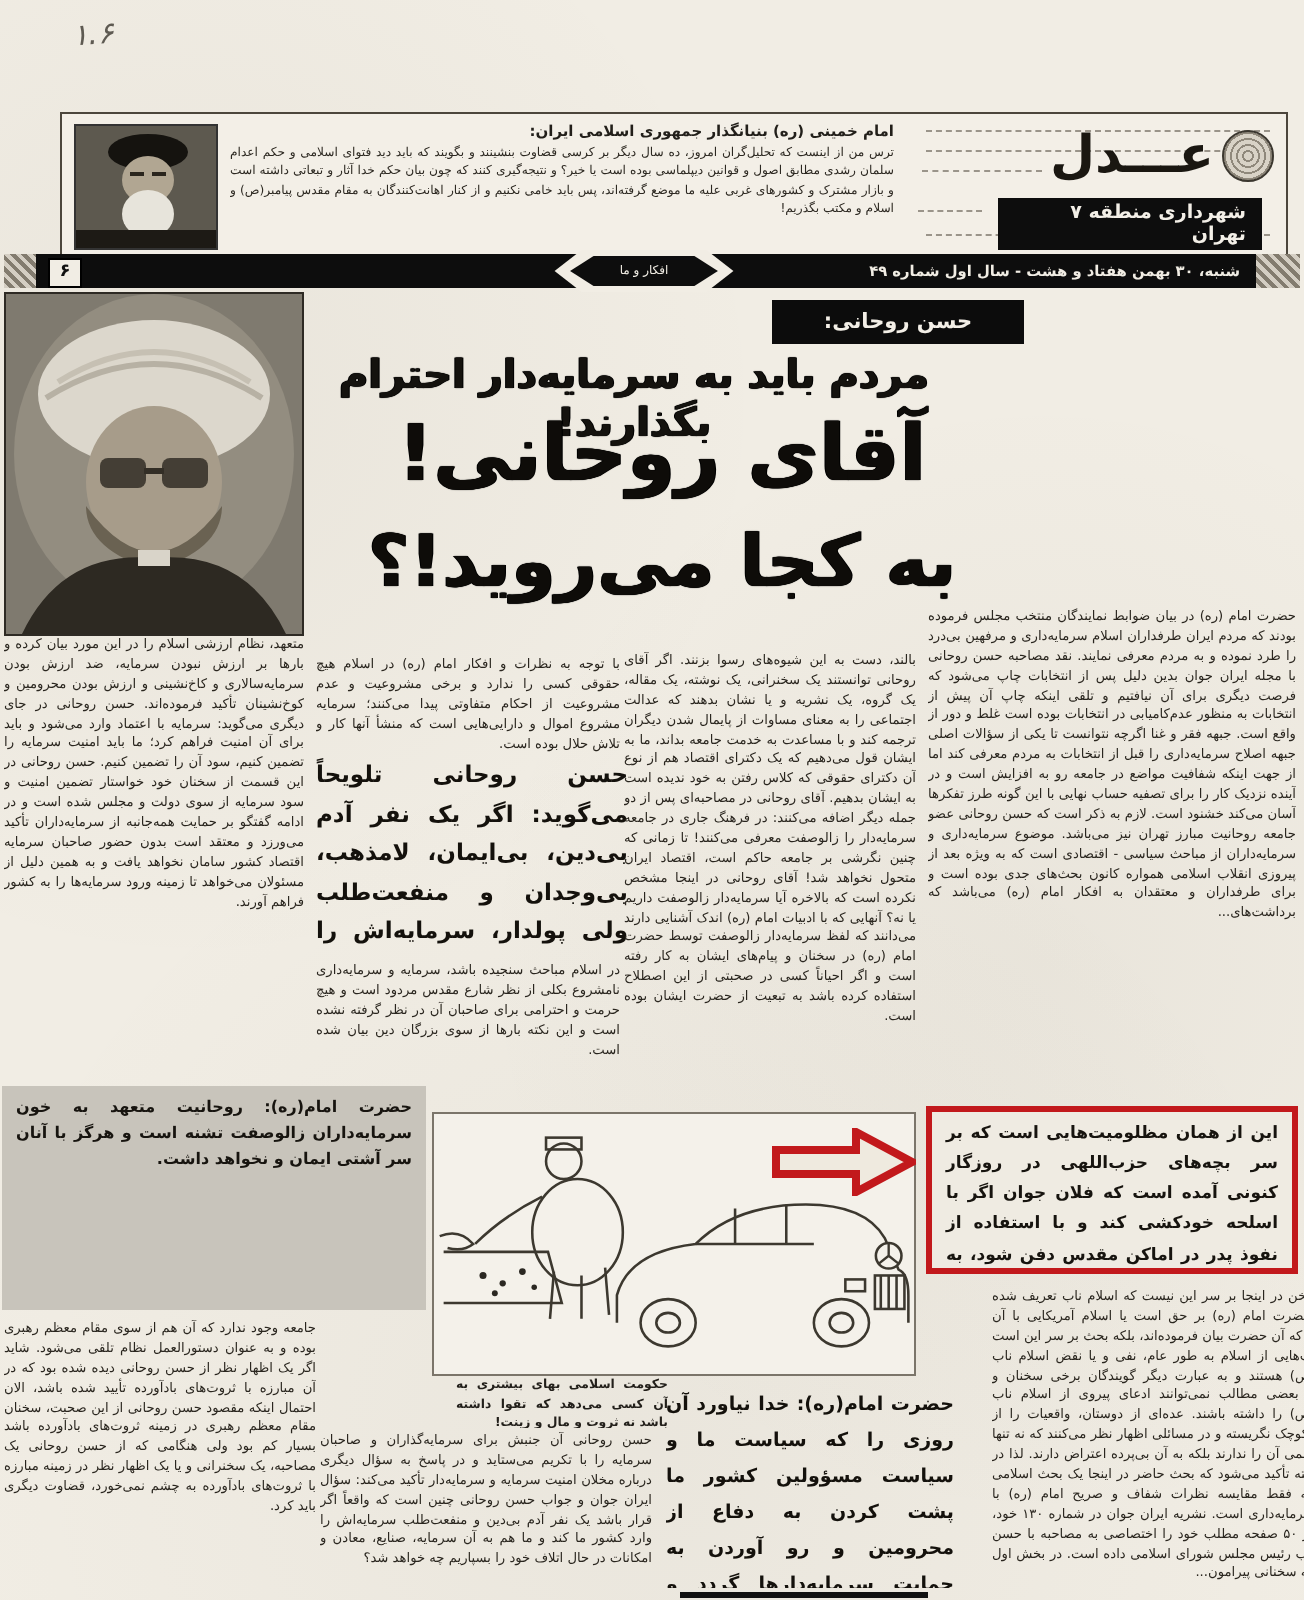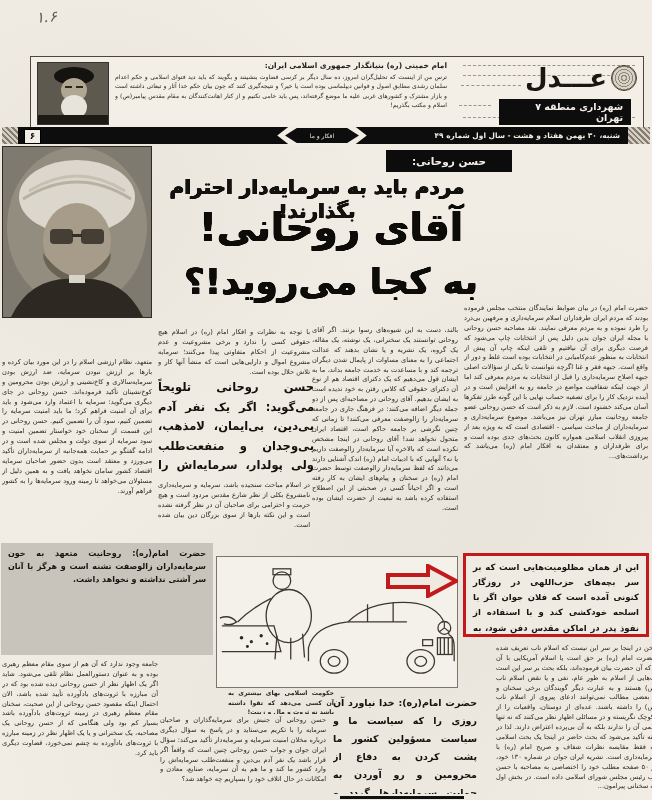--- a/index.html
+++ b/index.html
@@ -37,21 +37,21 @@
   .diamond-in{position:absolute;left:10px;top:3px;width:84px;height:15px;background:#0d0d0d;clip-path:polygon(6% 50%,20% 0,80% 0,94% 50%,80% 100%,20% 100%);color:#f1ede4;font-size:6px;line-height:15px;text-align:center;}
   .pagenum-box{position:absolute;left:22px;top:2px;width:15px;height:13px;background:#f1ede4;border:1px solid #000;color:#111;font-size:9px;font-weight:bold;text-align:center;line-height:13px;}
   
   .rouhani-photo{left:2px;top:146px;width:148px;height:170px;border:1px solid #2e2a24;}
   
   .kicker{left:340px;top:150px;width:126px;height:22px;background:#0c0c0c;color:#f3efe7;font-size:10.5px;font-weight:bold;text-align:center;line-height:22px;margin-left:46px;}
   .h-line1{left:152px;top:175px;width:330px;font-size:20px;text-align:center;color:#14120e;}
   .h-line2{left:180px;top:205px;width:302px;font-size:39px;text-align:center;color:#0e0c09;}
   .h-line3{left:180px;top:261px;width:302px;font-size:36px;text-align:center;color:#0e0c09;}
   
-  .col-a-top{left:2px;top:318px;width:150px;height:224px;margin-top:40px;}
+  .col-a-top{left:2px;top:318px;width:150px;height:224px;}
   .col-b-intro{right:342px;top:328px;width:152px;height:48px;}
   .pull-quote{right:338px;top:378px;width:156px;height:100px;font-size:11.5px;font-weight:bold;line-height:1.7;text-align:justify;overflow:hidden;color:#14110c;}
   .col-b-after{right:342px;top:481px;width:152px;height:74px;}
   .col-c-top{left:312px;top:326px;width:146px;height:230px;}
   .col-d-top{left:464px;top:304px;width:184px;height:246px;}
   
   .gray-box{left:1px;top:543px;width:212px;height:112px;background:#c8c4bb;padding:5px 7px;box-sizing:border-box;overflow:hidden;}
   .gray-box p{margin:0 0 6px 0;font-size:8px;font-weight:bold;line-height:1.62;text-align:justify;color:#17140f;}
   
   .cartoon{left:216px;top:556px;width:240px;height:130px;border:1px solid #7b756a;background:#f4f1ea;}
@@ -136,21 +136,21 @@
   <div class="abs h-line3 heavy">به کجا می‌روید!؟</div>
 
   <div class="abs body-col col-a-top">متعهد، نظام ارزشی اسلام را در این مورد بیان کرده و بارها بر ارزش نبودن سرمایه، ضد ارزش بودن سرمایه‌سالاری و کاخ‌نشینی و ارزش بودن محرومین و کوخ‌نشینان تأکید فرموده‌اند. حسن روحانی در جای دیگری می‌گوید: سرمایه با اعتماد وارد می‌شود و باید برای آن امنیت فراهم کرد؛ ما باید امنیت سرمایه را تضمین کنیم، سود آن را تضمین کنیم. حسن روحانی در این قسمت از سخنان خود خواستار تضمین امنیت و سود سرمایه از سوی دولت و مجلس شده است و در ادامه گفتگو بر حمایت همه‌جانبه از سرمایه‌داران تأکید می‌ورزد و معتقد است بدون حضور صاحبان سرمایه اقتصاد کشور سامان نخواهد یافت و به همین دلیل از مسئولان می‌خواهد تا زمینه ورود سرمایه‌ها را به کشور فراهم آورند.</div>
   <div class="abs body-col col-b-intro">با توجه به نظرات و افکار امام (ره) در اسلام هیچ حقوقی کسی را ندارد و برخی مشروعیت و عدم مشروعیت از احکام متفاوتی پیدا می‌کنند؛ سرمایه مشروع اموال و دارایی‌هایی است که منشأ آنها کار و تلاش حلال بوده است.</div>
   <div class="abs pull-quote">حسن روحانی تلویحاً می‌گوید: اگر یک نفر آدم بی‌دین، بی‌ایمان، لامذهب، بی‌وجدان و منفعت‌طلب ولی پولدار، سرمایه‌اش را وارد کشور ما کند به منش این فرد نگاه نخواهیم کرد و ناسزا نخواهیم گفت بلکه احترامش خواهیم گذاشت.</div>
   <div class="abs body-col col-b-after">در اسلام مباحث سنجیده باشد، سرمایه و سرمایه‌داری نامشروع بکلی از نظر شارع مقدس مردود است و هیچ حرمت و احترامی برای صاحبان آن در نظر گرفته نشده است و این نکته بارها از سوی بزرگان دین بیان شده است.</div>
   <div class="abs body-col col-c-top">بالند، دست به این شیوه‌های رسوا بزنند. اگر آقای روحانی توانستند یک سخنرانی، یک نوشته، یک مقاله، یک گروه، یک نشریه و یا نشان بدهند که عدالت اجتماعی را به معنای مساوات از پایمال شدن دیگران ترجمه کند و با مساعدت به خدمت جامعه بداند، ما به ایشان قول می‌دهیم که یک دکترای اقتصاد هم از نوع آن دکترای حقوقی که کلاس رفتن به خود ندیده است به ایشان بدهیم. آقای روحانی در مصاحبه‌ای پس از دو جمله دیگر اضافه می‌کنند: در فرهنگ جاری در جامعه سرمایه‌دار را زالوصفت معرفی می‌کنند! تا زمانی که چنین نگرشی بر جامعه حاکم است، اقتصاد ایران متحول نخواهد شد! آقای روحانی در اینجا مشخص نکرده است که بالاخره آیا سرمایه‌دار زالوصفت داریم یا نه؟ آنهایی که با ادبیات امام (ره) اندک آشنایی دارند می‌دانند که لفظ سرمایه‌دار زالوصفت توسط حضرت امام (ره) در سخنان و پیام‌های ایشان به کار رفته است و اگر احیاناً کسی در صحبتی از این اصطلاح استفاده کرده باشد به تبعیت از حضرت ایشان بوده است.</div>
   <div class="abs body-col col-d-top">حضرت امام (ره) در بیان ضوابط نمایندگان منتخب مجلس فرموده بودند که مردم ایران طرفداران اسلام سرمایه‌داری و مرفهین بی‌درد را طرد نموده و به مردم معرفی نمایند. نقد مصاحبه حسن روحانی با مجله ایران جوان بدین دلیل پس از انتخابات چاپ می‌شود که فرصت دیگری برای آن نیافتیم و تلقی اینکه چاپ آن پیش از انتخابات به منظور عدم‌کامیابی در انتخابات بوده است غلط و دور از واقع است. جبهه فقر و غنا اگرچه نتوانست تا یکی از سؤالات اصلی جبهه اصلاح سرمایه‌داری را قبل از انتخابات به مردم معرفی کند اما از جهت اینکه شفافیت مواضع در جامعه رو به افزایش است و در آینده نزدیک کار را برای تصفیه حساب نهایی با این گونه طرز تفکرها آسان می‌کند خشنود است. لازم به ذکر است که حسن روحانی عضو جامعه روحانیت مبارز تهران نیز می‌باشد. موضوع سرمایه‌داری و سرمایه‌داران از مباحث سیاسی - اقتصادی است که به ویژه بعد از پیروزی انقلاب اسلامی همواره کانون بحث‌های جدی بوده است و برای طرفداران و معتقدان به افکار امام (ره) می‌باشد که برداشت‌های...</div>
 
   <div class="abs gray-box">
-    <p>حضرت امام(ره): روحانیت متعهد به خون سرمایه‌داران زالوصفت تشنه است و هرگز با آنان سر آشتی نداشته و نخواهد داشت.</p>
+    <p>حضرت امام(ره): روحانیت متعهد به خون سرمایه‌داران زالوصفت تشنه است و هرگز با آنان سر آشتی ایمان و نخواهد داشت.</p>
   </div>
 
   <div class="abs cartoon">
     <svg width="238" height="128" viewBox="0 0 240 130">
       <g stroke="#3c382f" stroke-width="1.3" fill="none">
         <path d="M2 70 L55 70 L62 96 L2 96"></path>
         <path d="M0 62 Q10 58 17 66 Q12 70 4 68"></path>
         <circle cx="63" cy="24" r="9"></circle>
         <rect x="54" y="12" width="18" height="6"></rect>
         <ellipse cx="70" cy="60" rx="23" ry="27"></ellipse>

